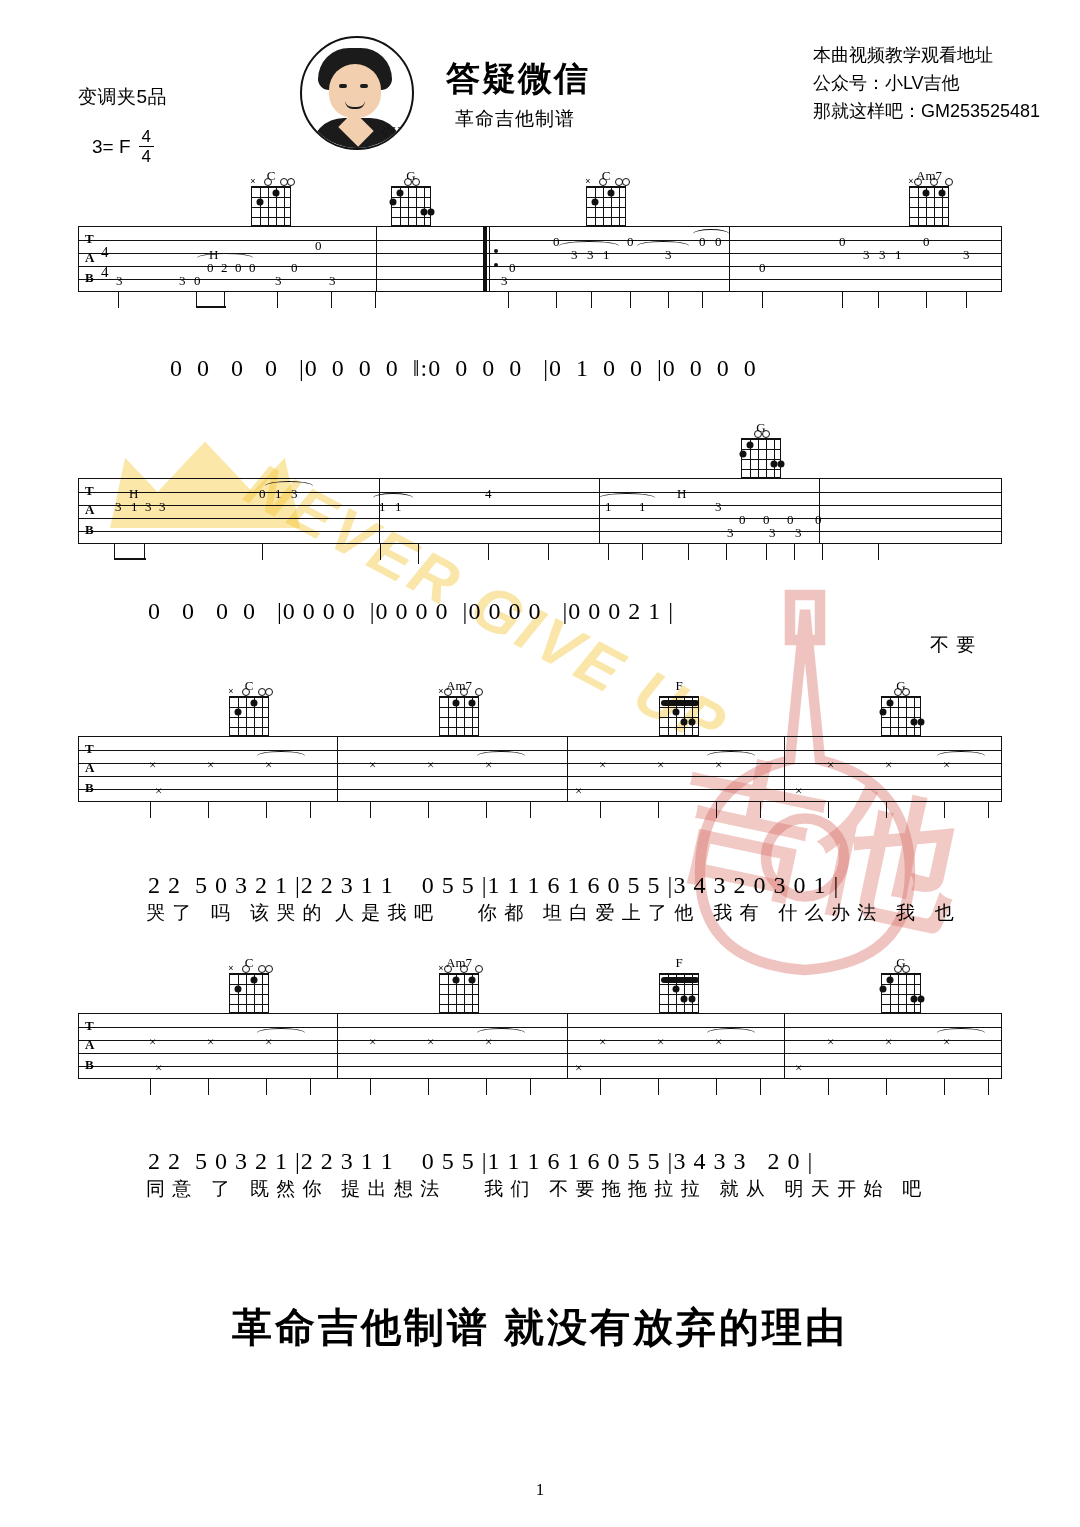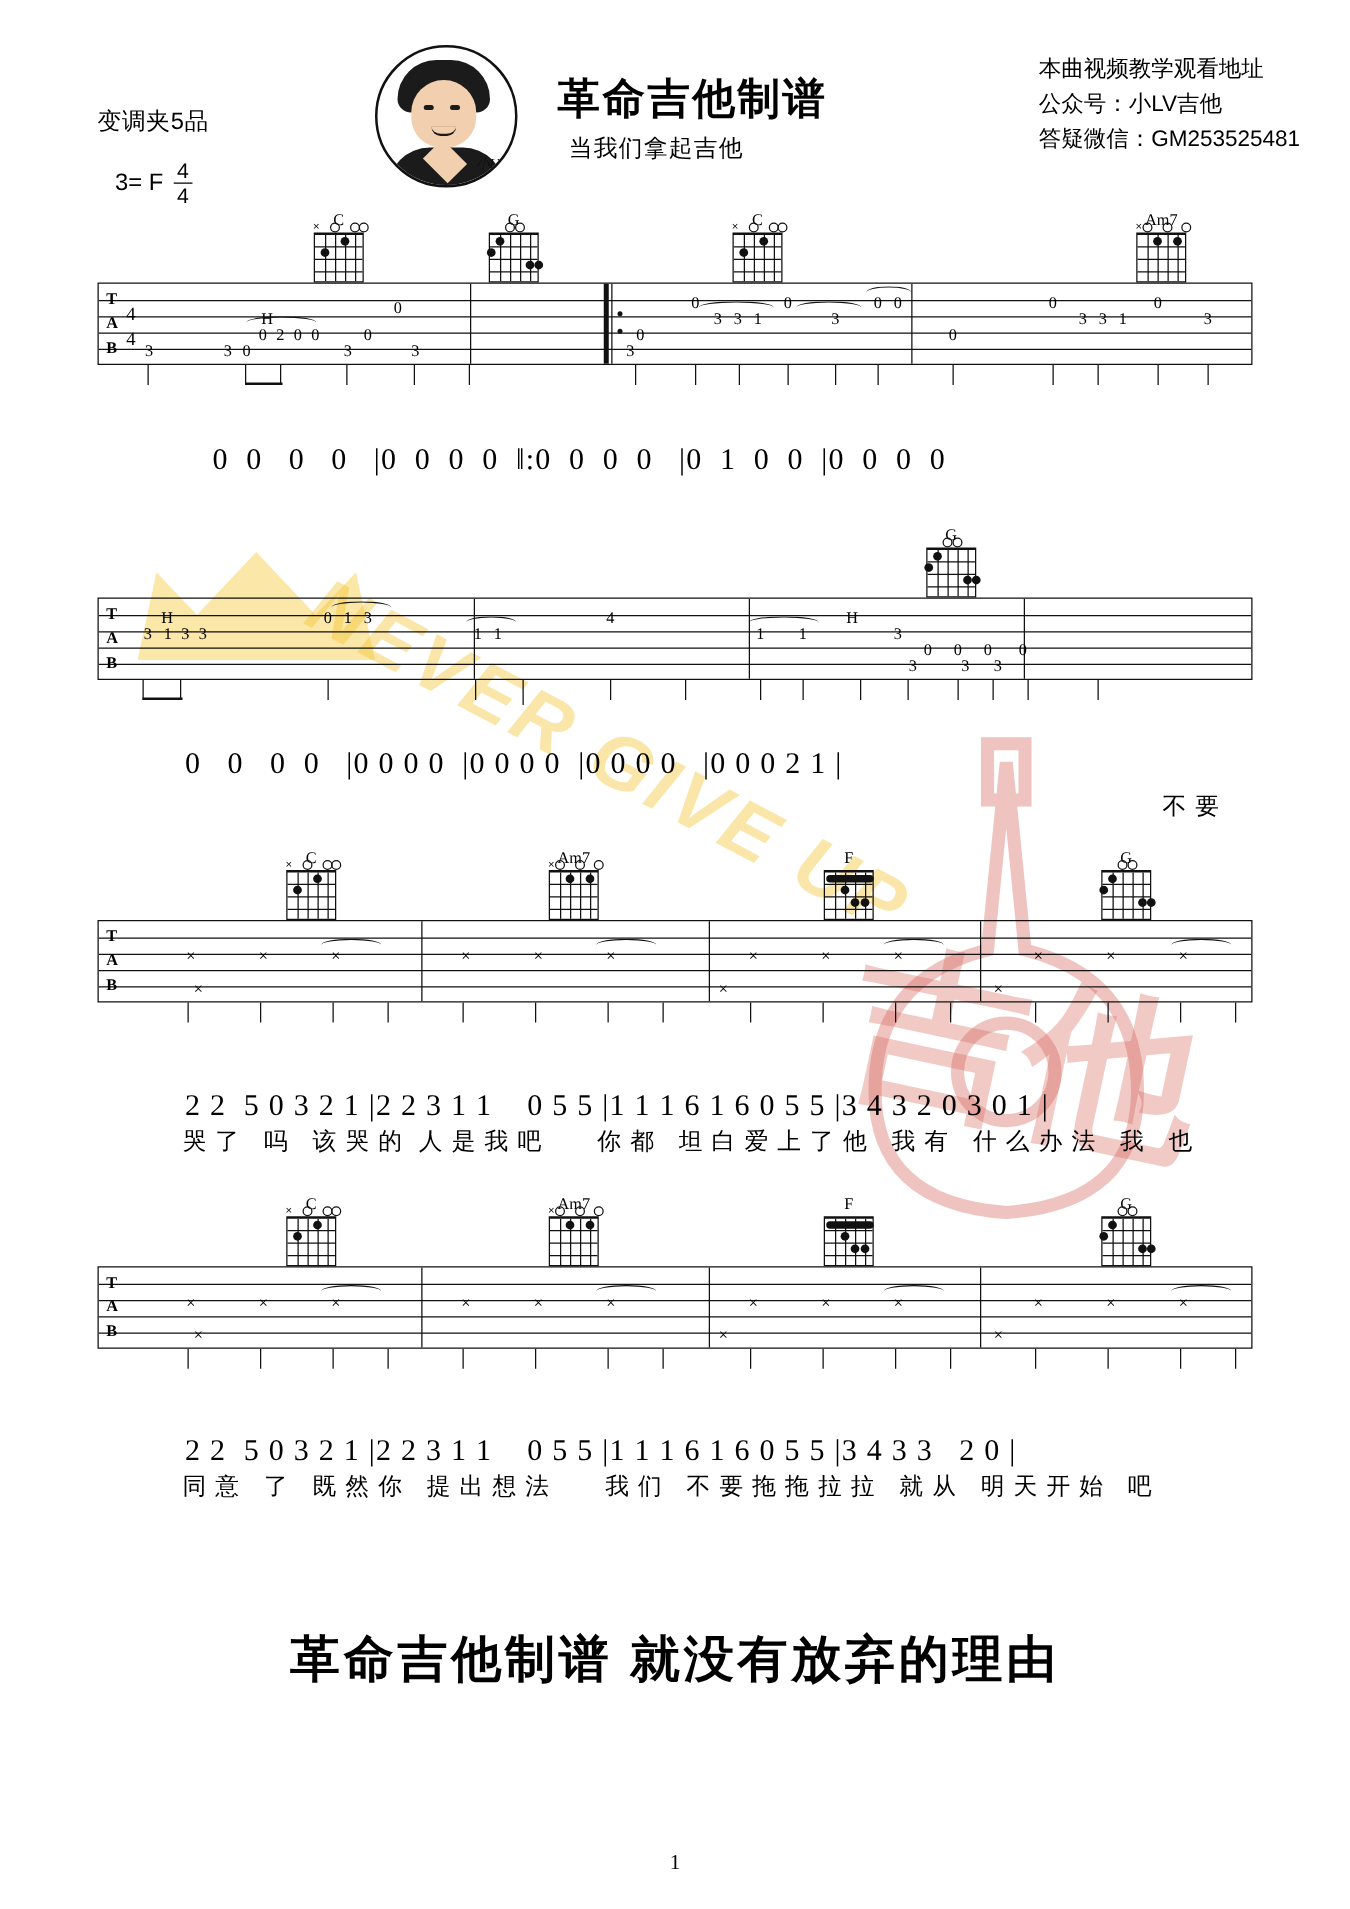--- a/index.html
+++ b/index.html
@@ -357,27 +357,27 @@
   <div class="hair"></div>
   <div class="face"></div>
   <div class="eye l"></div>
   <div class="eye r"></div>
   <div class="mouth"></div>
   <div class="body"></div>
   <div class="collar"></div>
   <div class="logotext">小LV</div>
 </div>
 
-<div class="title">革命吉他制谱</div>
-<div class="subtitle">当我们拿起吉他</div>
+<div class="title">答疑微信</div>
+<div class="subtitle">革命吉他制谱</div>
 
 <div class="contact">
   <div>本曲视频教学观看地址</div>
   <div>公众号：小LV吉他</div>
-  <div>答疑微信：GM253525481</div>
+  <div>那就这样吧：GM253525481</div>
 </div>
 
 <div class="watermark">
   <div class="wm-crown"></div>
   <div class="wm-text">NEVER GIVE UP</div>
   <svg class="wm-guitar" viewBox="0 0 220 280">
     <path d="M110 20 L100 120 Q40 135 40 195 Q40 255 110 260 Q180 255 180 195 Q180 135 120 120 L110 20 Z" fill="none" stroke="#d6665c" stroke-width="7"></path>
     <circle cx="110" cy="185" r="26" fill="none" stroke="#d6665c" stroke-width="7"></circle>
     <rect x="100" y="10" width="20" height="30" fill="none" stroke="#d6665c" stroke-width="7"></rect>
   </svg>

